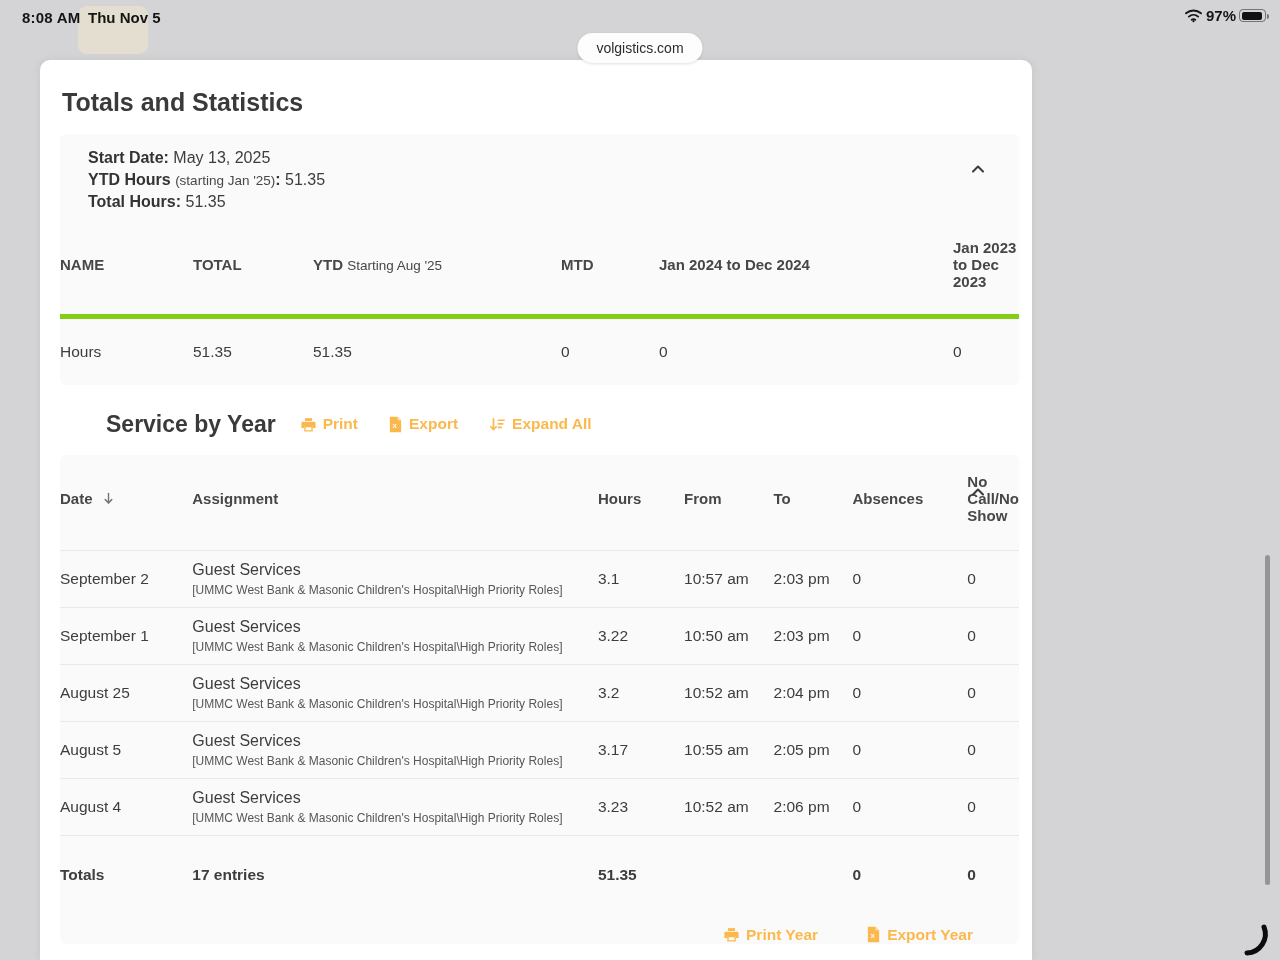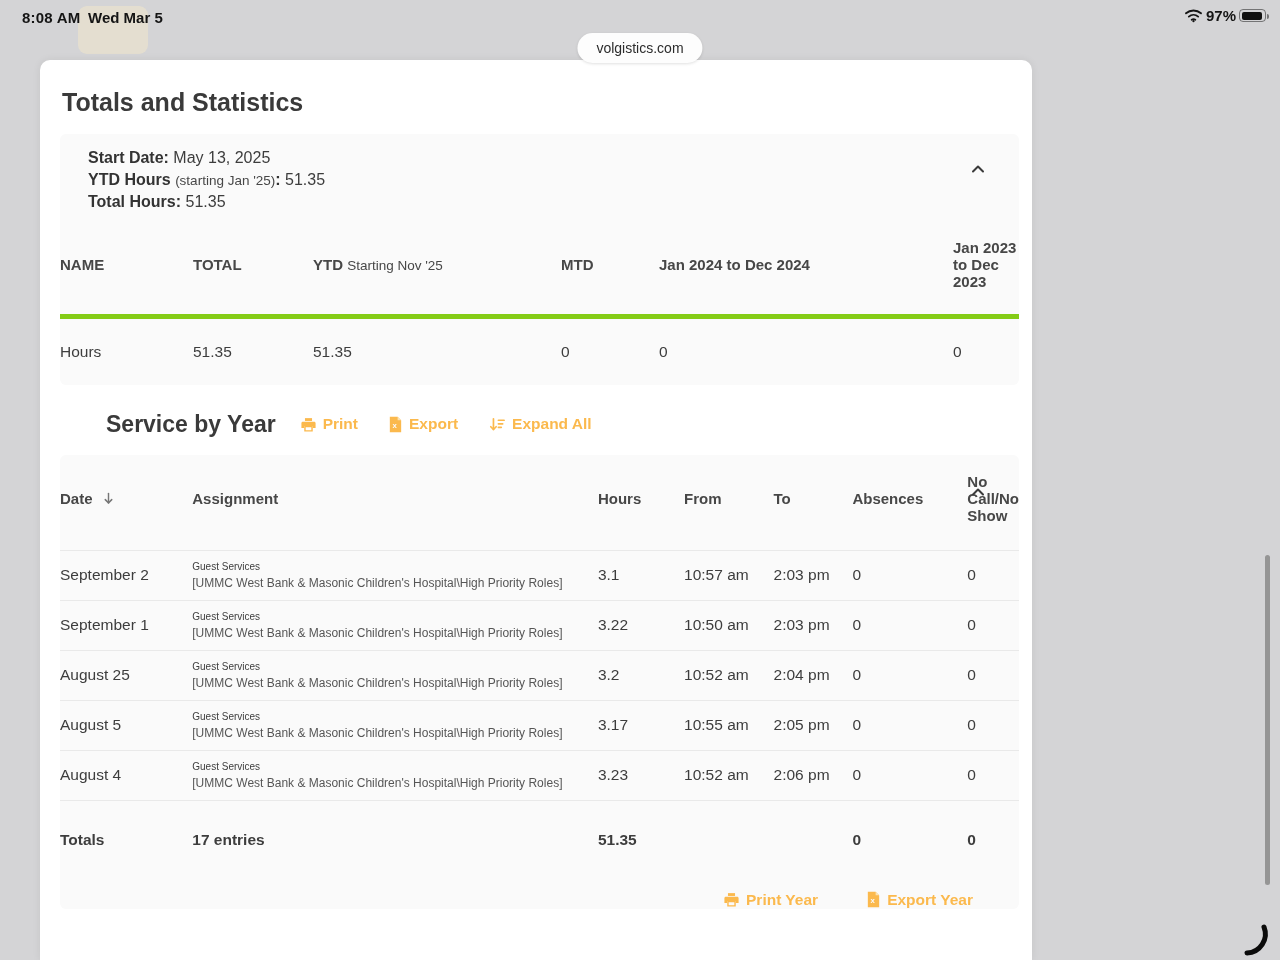--- a/index.html
+++ b/index.html
@@ -44,39 +44,39 @@
   
   .sby-row { display:flex; align-items:center; margin:26px 0 0 22px; gap:30px; }
   .sby-title { font-size:23px; font-weight:700; color:#3a3a3a; margin-right:-6px;margin-left:44px; }
   .amber-link { display:flex; align-items:center; gap:6px; color:#fbb94d; font-size:15.5px; font-weight:700; cursor:pointer; }
 
   .year-row { padding:23px 0 15px 28px; font-size:16.5px; color:#3d3d3d; }
   .year-row .year { font-weight:700; margin-right:18px; }
 
   .t2 th { padding:18px 0 26px; border-bottom:1px solid #e9e9e9; }
   .t2 td { padding:10px 0; border-bottom:1px solid #e9e9e9; vertical-align:middle; }
-  .t2 .assign-main { font-size:10px; color:#3d3d3d; }
+  .t2 .assign-main { font-size:16px; color:#3d3d3d; }
   .t2 .assign-sub { font-size:12px; color:#565656; margin-top:4px; }
   .t2 tr.totals td { font-weight:700; padding:30px 0; border-bottom:none; }
   .date-th { display:flex; align-items:center; gap:8px; }
 
   .footer-links { display:flex; justify-content:flex-end; gap:48px; margin:12px 46px 0 0; }
 
   .scrollbar { position:absolute; right:10px; top:555px; width:5px; height:330px; background:#858585; border-radius:3px; opacity:.8; }
 
   .corner-arc { position:absolute; right:0; bottom:0; width:40px; height:42px; overflow:hidden; }
 
   svg { display:block; }
 </style>
 </head>
 <body>
 
 <div class="statusbar">
   <span class="sb-time">8:08 AM</span>
-  <span class="sb-date">Wed Mar 5</span>
+  <span class="sb-date">Thu Nov 5</span>
   <div class="sb-right">
     <span>
       <svg width="19" height="15" viewBox="0 0 24 18" fill="none" stroke="#141414" stroke-width="2.3" stroke-linecap="round">
         <path d="M2.5 6.2a14.5 14.5 0 0 1 19 0"></path>
         <path d="M6.1 10.4a9 9 0 0 1 11.8 0"></path>
         <path d="M9.7 14.3a4 4 0 0 1 4.6 0"></path>
         <circle cx="12" cy="16.2" r="1.4" fill="#141414" stroke="none"></circle>
       </svg>
     </span>
     <span class="sb-batt-pct">97%</span>
@@ -114,21 +114,21 @@
           <col style="width:120px">
           <col style="width:248px">
           <col style="width:98px">
           <col style="width:294px">
           <col>
         </colgroup>
       <thead>
         <tr>
           <th>NAME</th>
           <th>TOTAL</th>
-          <th><span>YTD</span> <span class="note">Starting Nov '25</span></th>
+          <th><span>YTD</span> <span class="note">Starting Aug '25</span></th>
           <th>MTD</th>
           <th>Jan 2024 to Dec 2024</th>
           <th>Jan 2023 to Dec 2023</th>
         </tr>
       </thead>
       <tbody>
         <tr>
           <td>Hours</td>
           <td>51.35</td>
           <td>51.35</td>

